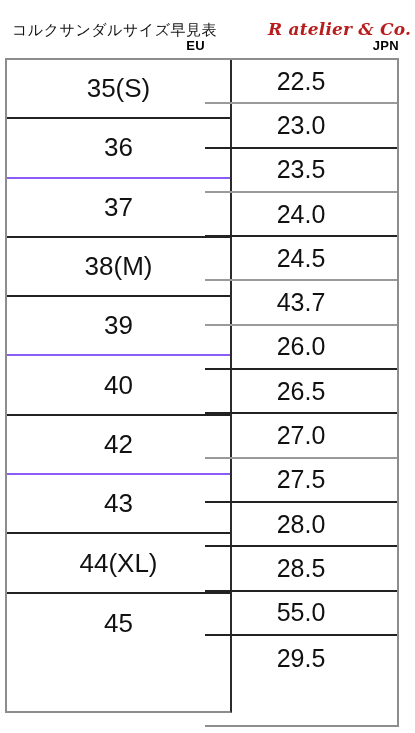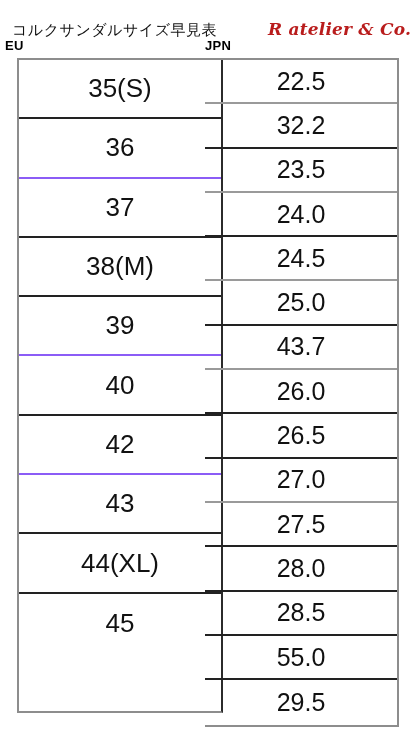--- a/index.html
+++ b/index.html
@@ -56,46 +56,45 @@
     top: 38px;
     width: 415px;
     height: 18px;
   }
   .col-head {
     position: absolute;
     top: 0;
     font-size: 13px;
     font-weight: 700;
     color: #000000;
-    text-align: left;
+    text-align: right;
     letter-spacing: 0.3px;
   }
   #col-head-eu  { left: 5px;   width: 200px; }
   #col-head-jpn { left: 205px; width: 194px; }
 
   
   #size-table {
     position: absolute;
     left: 5px;
     top: 58px;
     width: 394px;
     height: 670px;
   }
   .size-column {
     position: absolute;
     top: 0;
     box-sizing: border-box;
   }
   #eu-column {
     left: 0;
-    width: 206px;
+    width: 227px;
     height: 655px;
     border: 2px solid #8d8d8d;
     border-right: 2px solid #2b2b2b;
-    margin-left: 12px;
   }
   #jpn-column {
     left: 200px;
     width: 194px;
     height: 669px;
     border: 2px solid #8d8d8d;
     border-left: none;
     text-align: right;
   }
 
@@ -153,25 +152,24 @@
       <div class="size-cell group-end">38(M)</div>
       <div class="size-cell">39</div>
       <div class="size-cell group-end">40</div>
       <div class="size-cell">42</div>
       <div class="size-cell group-end">43</div>
       <div class="size-cell group-end">44(XL)</div>
       <div class="size-cell">45</div>
     </div>
   <div class="size-column" id="jpn-column">
       <div class="size-cell">22.5</div>
-      <div class="size-cell group-end">32.2</div>
+      <div class="size-cell group-end">23.0</div>
       <div class="size-cell">23.5</div>
       <div class="size-cell group-end">24.0</div>
       <div class="size-cell">24.5</div>
-      <div class="size-cell group-end">25.0</div>
       <div class="size-cell">43.7</div>
       <div class="size-cell group-end">26.0</div>
       <div class="size-cell group-end">26.5</div>
       <div class="size-cell">27.0</div>
       <div class="size-cell group-end">27.5</div>
       <div class="size-cell group-end">28.0</div>
       <div class="size-cell group-end">28.5</div>
       <div class="size-cell group-end">55.0</div>
       <div class="size-cell">29.5</div>
     </div>

